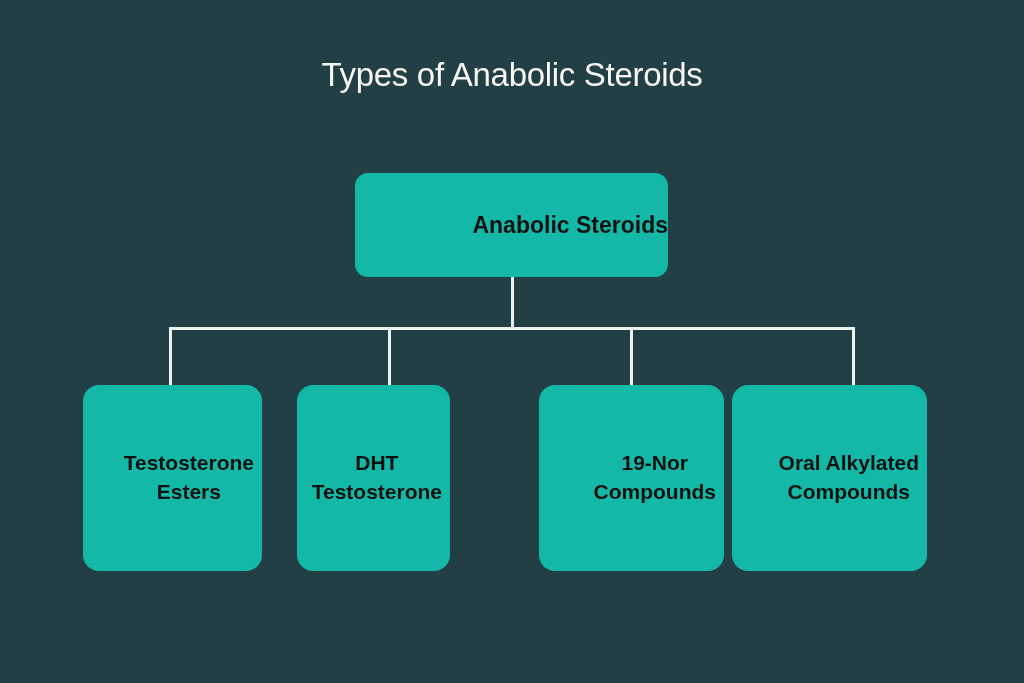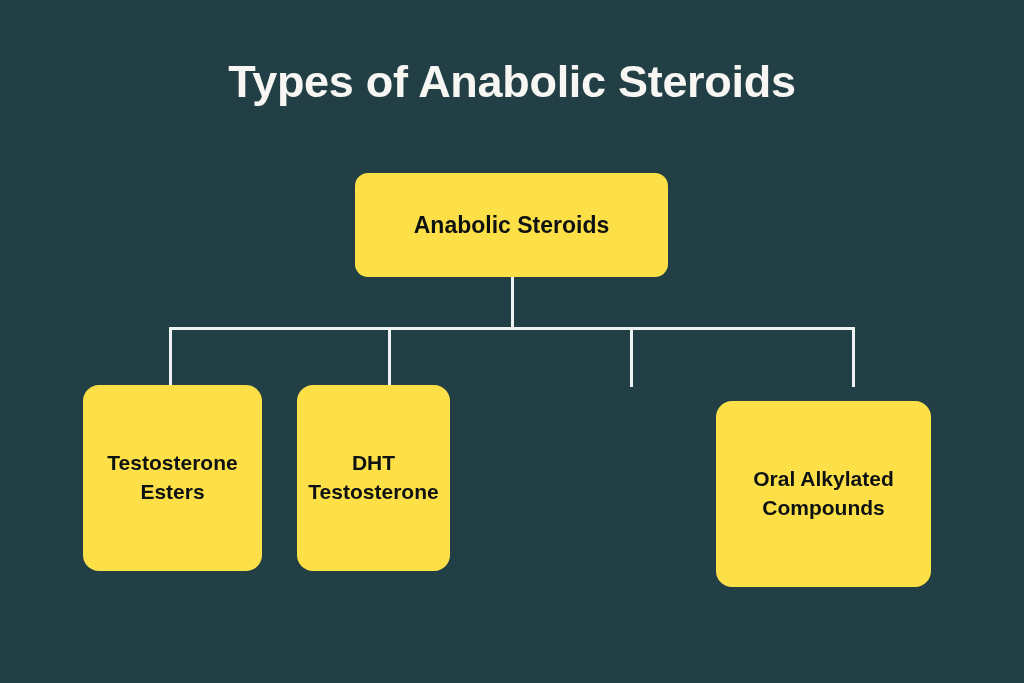--- a/index.html
+++ b/index.html
@@ -17,34 +17,34 @@
     width: 1024px;
     height: 683px;
     background: #223F45;
   }
   .title {
     position: absolute;
     left: 0;
     top: 57px;
     width: 1024px;
     text-align: center;
-    font-size: 45px;
-    font-weight: bold;
+    font-size: 33px;
+    font-weight: normal;
     letter-spacing: -0.3px;
     color: #F7F6F2;
     font-family: "Liberation Sans", sans-serif;
     line-height: 1.1;
   }
   .node {
     position: absolute;
-    background: #fde047;
+    background: #14b8a6;
     border-radius: 14px;
     display: flex;
     align-items: center;
-    justify-content: center;
+    justify-content: flex-end;
     text-align: center;
     color: #0E1112;
     font-weight: bold;
     font-family: "Liberation Sans", sans-serif;
     box-sizing: border-box;
   }
   .node-root {
     left: 355px;
     top: 173px;
     width: 313px;
@@ -56,21 +56,21 @@
     top: 385px;
     height: 186px;
     font-size: 21px;
     line-height: 1.38;
     border-radius: 16px;
     padding: 0 8px;
   }
   .child-0 { left: 83px;  width: 179px; }
   .child-1 { left: 297px; width: 153px; }
   .child-2 { left: 539px; width: 185px; }
-  .child-3 { left: 716px; width: 215px; margin-top: 16px; }
+  .child-3 { left: 732px; width: 195px; }
 
   .connector {
     position: absolute;
     background: #EDF3F2;
   }
   .conn-vert { width: 3px; }
   .conn-horiz { height: 3px; }
 
   .trunk      { left: 511px; top: 277px; height: 52px; }
   .bus        { left: 169px; top: 327px; width: 686px; }
@@ -98,18 +98,21 @@
   <div class="connector conn-vert drop-3"></div>
 
   <div class="node node-child child-0">
     <span><span>Testosterone</span><br><span>Esters</span></span>
   </div>
 
   <div class="node node-child child-1">
     <span><span>DHT</span><br><span>Testosterone</span></span>
   </div>
 
+  <div class="node node-child child-2">
+    <span><span>19-Nor</span><br><span>Compounds</span></span>
+  </div>
 
   <div class="node node-child child-3">
     <span><span>Oral Alkylated</span><br><span>Compounds</span></span>
   </div>
 
 </div>
 
 </body></html>

